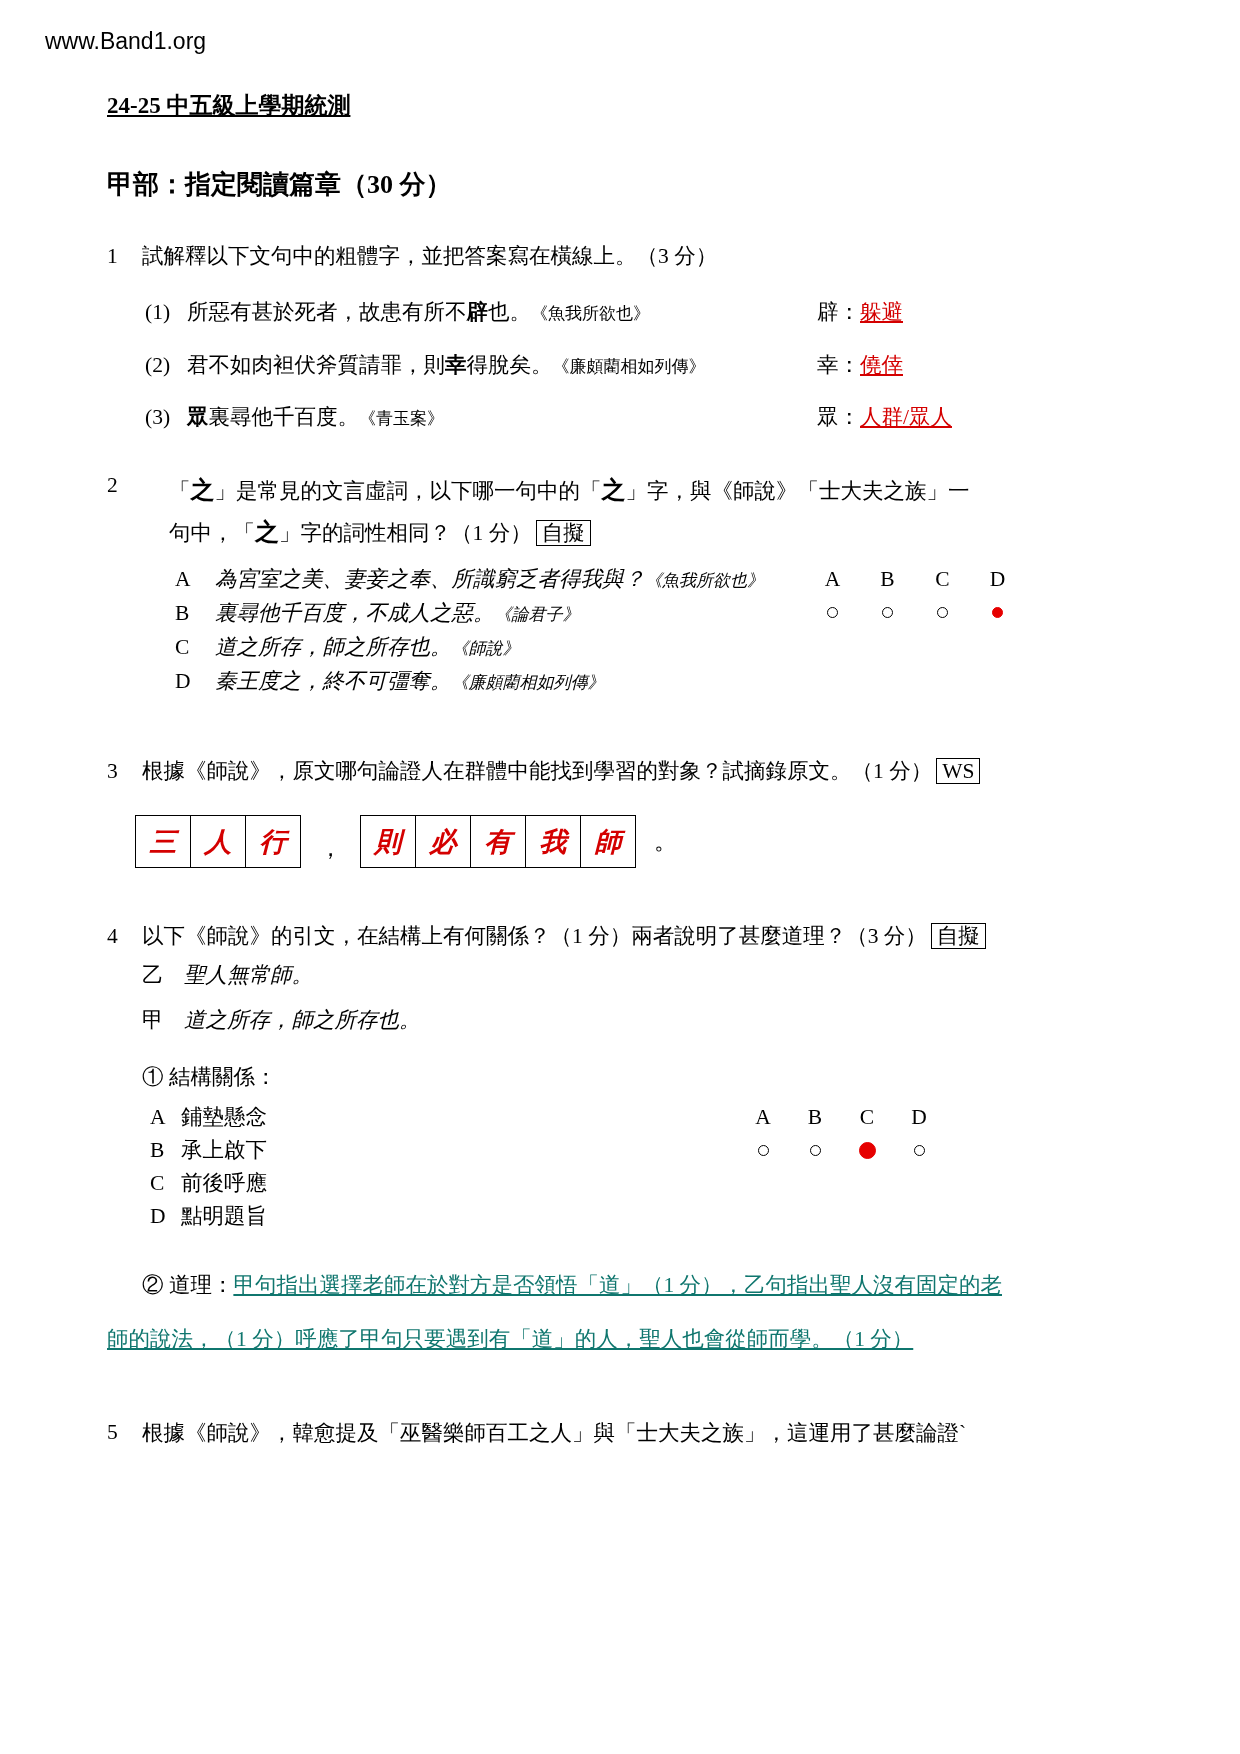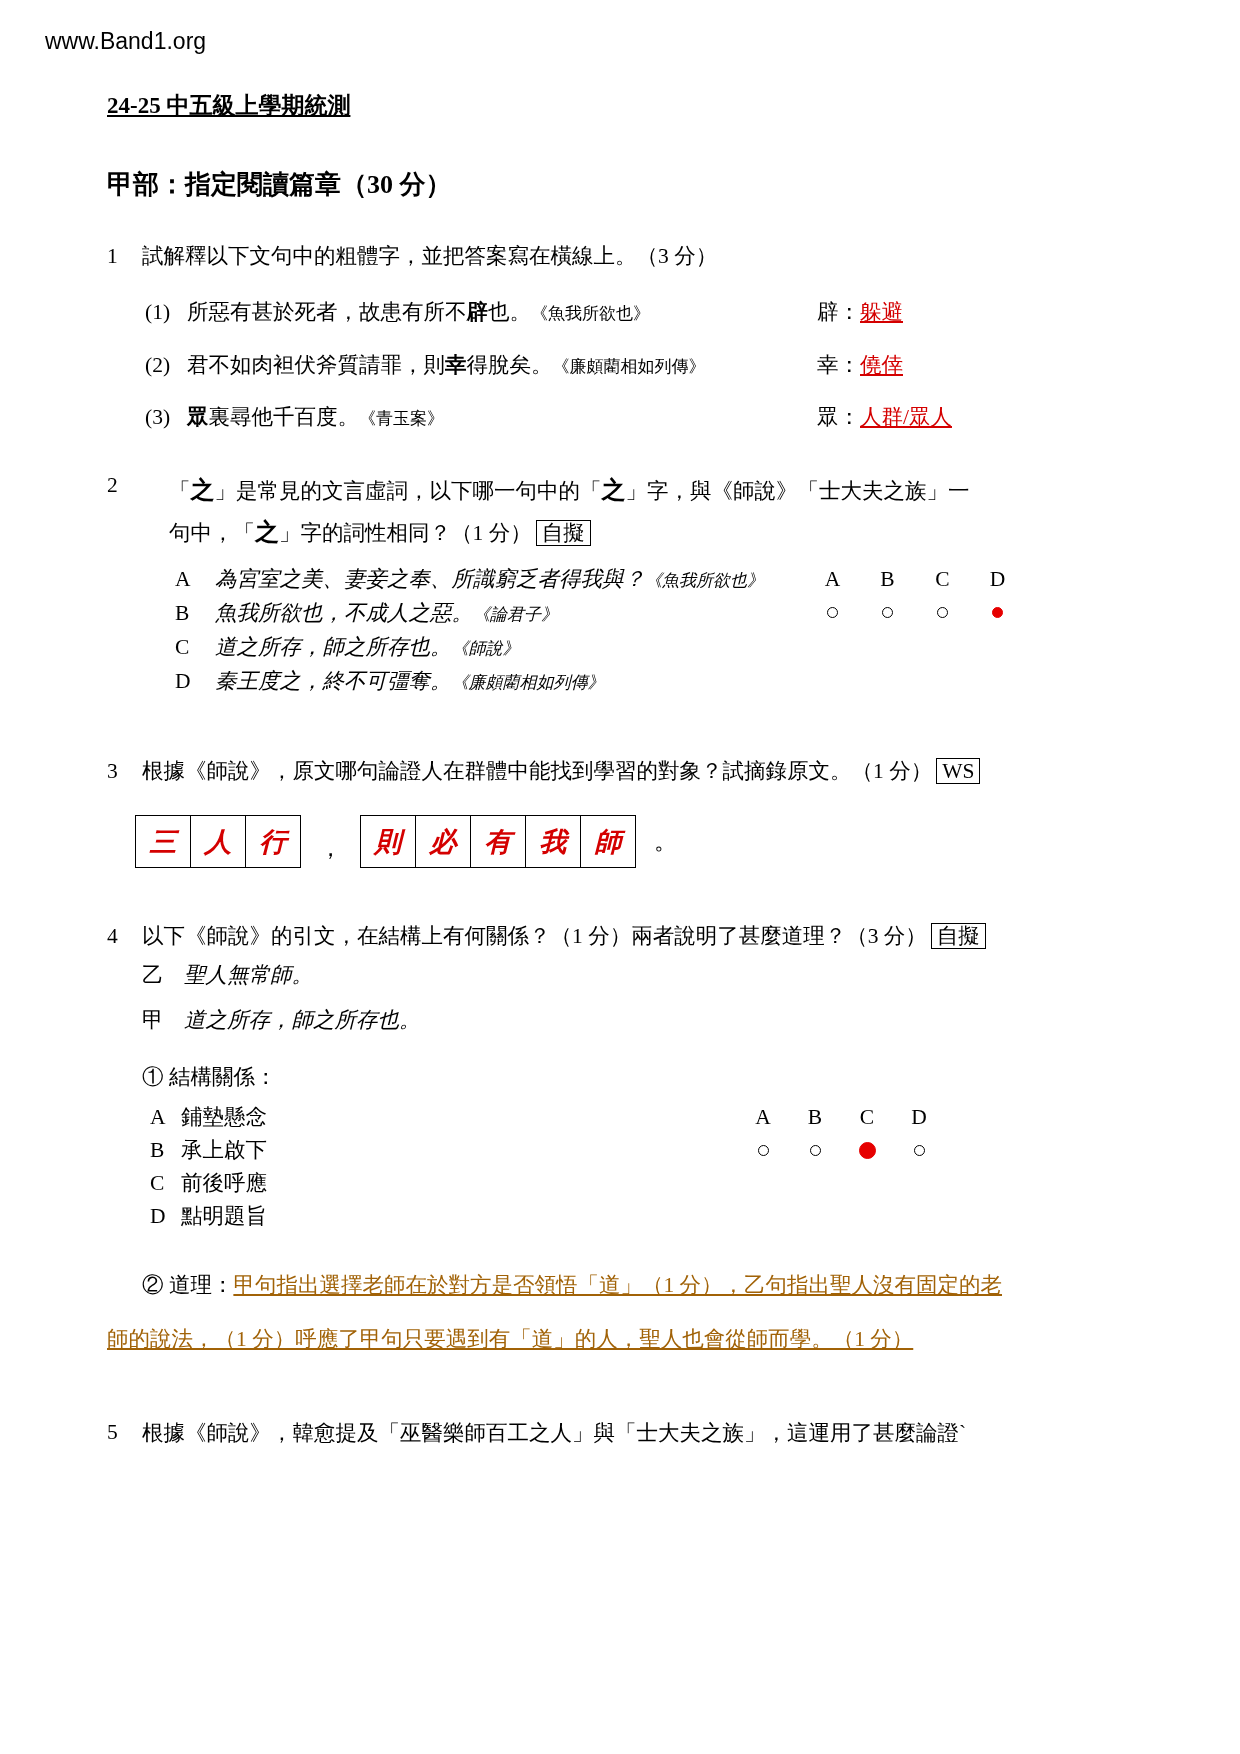--- a/index.html
+++ b/index.html
@@ -18,21 +18,21 @@
   .qrow { display:flex; align-items:flex-start; }
   .qnum { flex:0 0 35px; }
   .qstem { flex:1; }
   .boxed-tag { border:1.3px solid #000; padding:0 5px; white-space:nowrap; margin-left:4px; }
   .boxed-tag.bold { font-weight:normal; }
   .source { font-size:17px; }
   .bchar { font-weight:bold; }
   .bchar.big { font-size:24px; }
   .kai { font-style:italic; }
   .red-ans { color:#d40000; text-decoration:underline; }
-  .red-long { color:#a16207; text-decoration:underline; }
+  .red-long { color:#0f766e; text-decoration:underline; }
 
   
   .q1-items { margin-top:24px; margin-left:38px; }
   .q1-item { display:flex; margin-bottom:20px; }
   .q1-left { width:672px; }
   .inum { display:inline-block; width:42px; }
 
   
   .q2-stem { flex:1; margin-left:27px; line-height:1.75; }
   .q2-options { position:relative; margin-left:68px; margin-top:10px; line-height:33px; }
@@ -123,21 +123,21 @@
     <div class="question q2">
       <div class="qrow">
         <span class="qnum">2</span>
         <div class="q2-stem">
           <div><span>「</span><span class="bchar big">之</span><span>」是常見的文言虛詞，以下哪一句中的「</span><span class="bchar big">之</span><span>」字，與《師說》「士大夫之族」一</span></div>
           <div><span>句中，「</span><span class="bchar big">之</span><span>」字的詞性相同？（1 分）</span><span class="boxed-tag">自擬</span></div>
         </div>
       </div>
       <div class="q2-options">
         <div class="opt-row"><span class="opt-letter">A</span><span class="kai">為宮室之美、妻妾之奉、所識窮乏者得我與？</span><span class="source kai">《魚我所欲也》</span></div>
-        <div class="opt-row"><span class="opt-letter">B</span><span class="kai">魚我所欲也，不成人之惡。</span><span class="source kai">《論君子》</span></div>
+        <div class="opt-row"><span class="opt-letter">B</span><span class="kai">裏尋他千百度，不成人之惡。</span><span class="source kai">《論君子》</span></div>
         <div class="opt-row"><span class="opt-letter">C</span><span class="kai">道之所存，師之所存也。</span><span class="source kai">《師說》</span></div>
         <div class="opt-row"><span class="opt-letter">D</span><span class="kai">秦王度之，終不可彊奪。</span><span class="source kai">《廉頗藺相如列傳》</span></div>
 
         <div class="answer-grid q2-grid">
           <span>A</span>
           <span>B</span>
           <span>C</span>
           <span>D</span>
           <span class="circle"></span>
           <span class="circle"></span>

